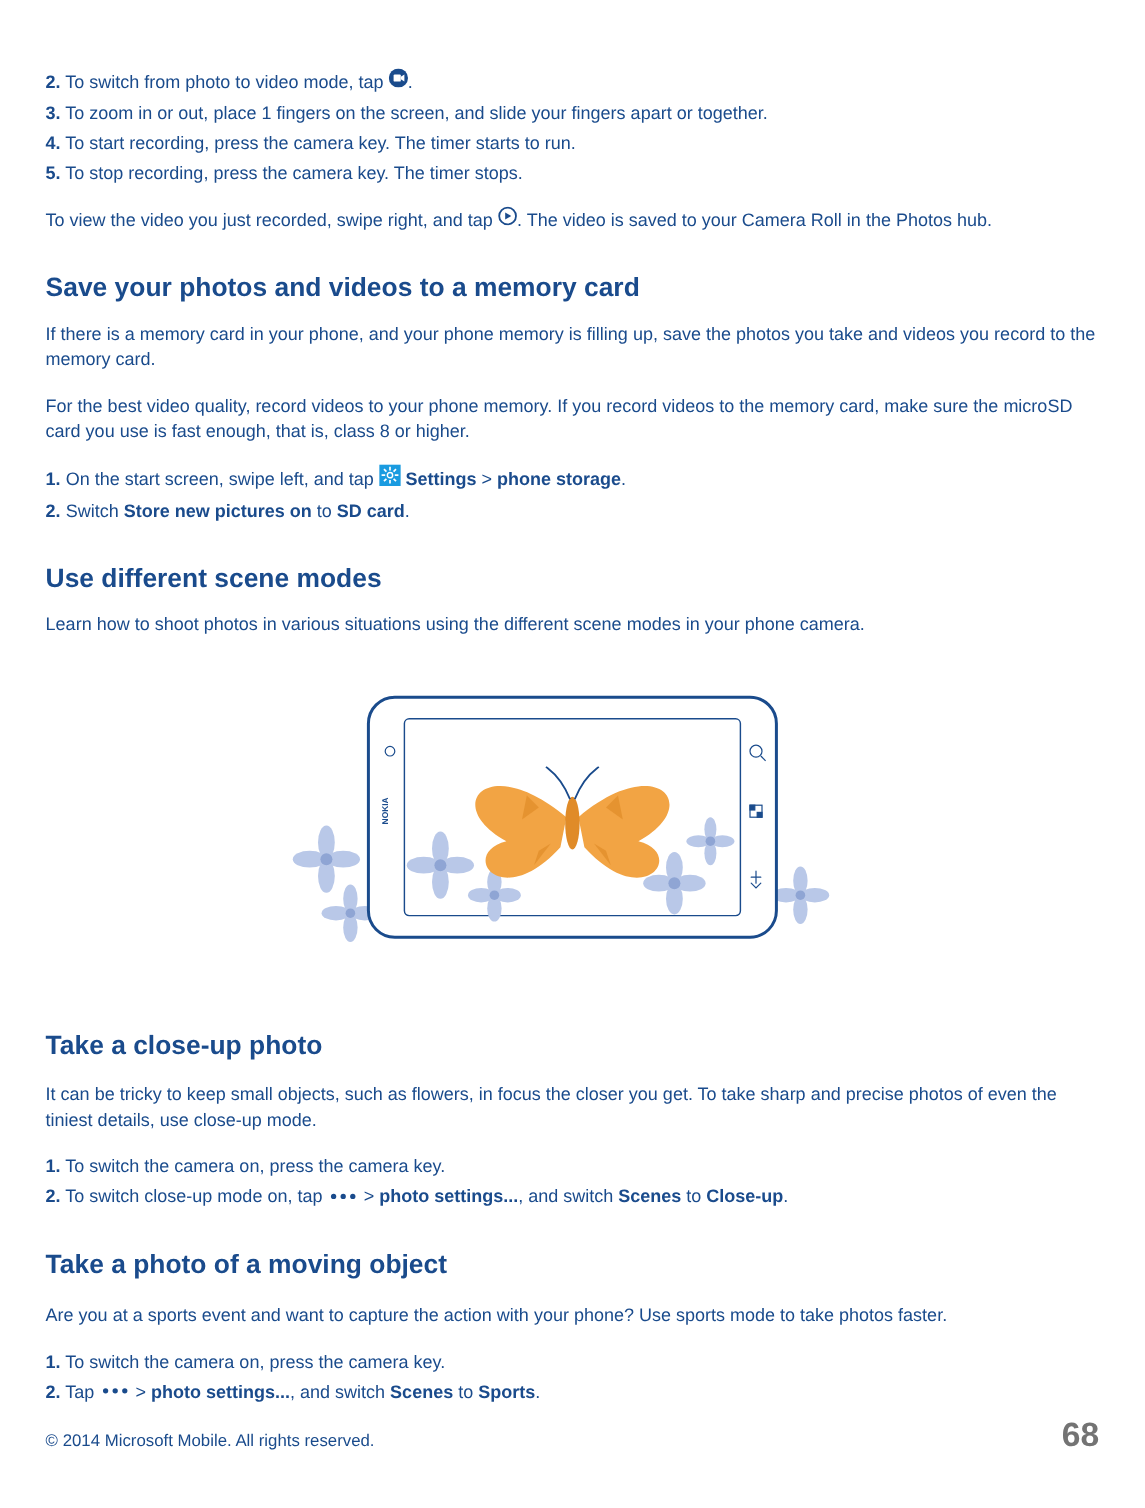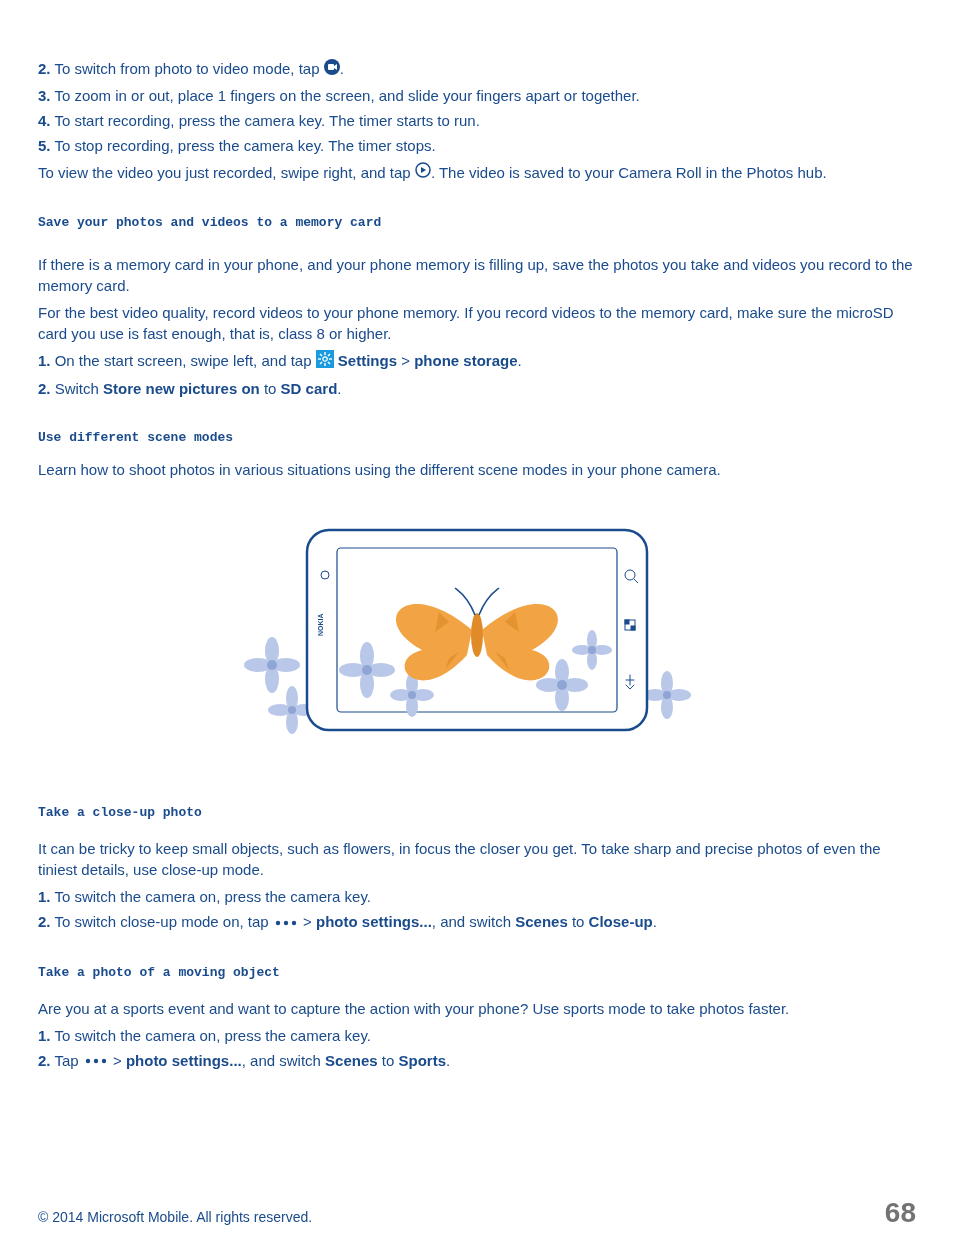--- a/index.html
+++ b/index.html
@@ -8,34 +8,34 @@
     height: 1257px;
     font-family: "Segoe UI", Arial, sans-serif;
     color: #1a4b8c;
     position: relative;
     background: #fff;
   }
   .page {
     padding: 58px 38px 40px 38px;
   }
   p { margin-bottom: 4px; line-height: 1.4; font-size: 15px; }
-  .para-block { margin-top: 6px; }
+  .para-block { margin-top: 18px; }
   .num { font-weight: 700; }
-  .heading { font-weight: 700; margin-top: 30px; font-size: 13px; font-family: Liberation Mono, monospace; }
+  .heading { font-weight: 700; margin-top: 30px; font-size: 22px; }
   .tight { margin-top: 16px; }
   b { font-weight: 700; text-align: right; }
   .inline-icon {
     display: inline-block;
     vertical-align: middle;
     position: relative;
     top: -1px;
   }
   .footer {
     position: absolute;
-    bottom: 28px;
+    bottom: 45px;
     left: 38px;
     right: 38px;
     display: flex;
     justify-content: space-between;
     align-items: baseline;
   }
   .copyright { font-size: 14px; color: #1a4b8c; }
   .pagenum { font-size: 28px; font-weight: 700; color: #737373; }
   .illustration-wrap {
     text-align: center;
@@ -73,21 +73,21 @@
 
   <p class="para-block">
     <span>To view the video you just recorded, swipe right, and tap </span><span class="inline-icon"><svg width="16" height="16">
           <circle cx="8" cy="8" r="7" fill="none" stroke="#1a4b8c" stroke-width="1.5"></circle>
           <path d="M6 5 L11 8 L6 11 Z" fill="#1a4b8c"></path>
         </svg></span><span>. The video is saved to your Camera Roll in the Photos hub.</span>
   </p>
 
   <p class="heading">Save your photos and videos to a memory card</p>
 
-  <p class="para-block" style="margin-top:22px">If there is a memory card in your phone, and your phone memory is filling up, save the photos you take and videos you record to the memory card.</p>
+  <p class="para-block" style="margin-top:12px">If there is a memory card in your phone, and your phone memory is filling up, save the photos you take and videos you record to the memory card.</p>
 
   <p class="para-block">For the best video quality, record videos to your phone memory. If you record videos to the memory card, make sure the microSD card you use is fast enough, that is, class 8 or higher.</p>
 
   <p class="para-block">
     <span class="num">1.</span>
     <span>On the start screen, swipe left, and tap </span><span class="inline-icon"><svg width="18" height="18">
           <rect width="18" height="18" fill="#1a9be0"></rect>
           <circle cx="9" cy="9" r="2.2" fill="none" stroke="#fff" stroke-width="1.2"></circle>
           <g stroke="#fff" stroke-width="1.4">
             <line x1="9" y1="2" x2="9" y2="5"></line>

